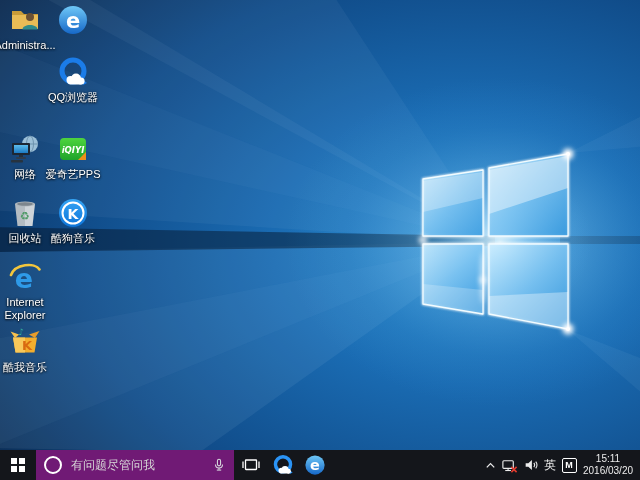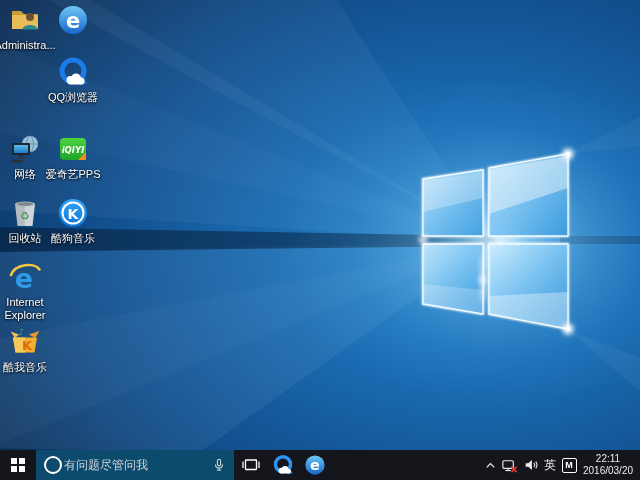--- a/index.html
+++ b/index.html
@@ -13,22 +13,22 @@
   .label{margin-top:3px;font-size:11px;line-height:1.22;color:#fff;text-align:center;
     white-space:nowrap;text-shadow:0 1px 2px rgba(0,0,0,.9),0 0 3px rgba(0,0,0,.65);}
   .label.wrap{white-space:normal;width:58px;word-break:break-word;}
   
   .taskbar{position:absolute;left:0;bottom:0;width:640px;height:30px;background:#14161b;
     display:flex;align-items:center;z-index:10;}
   .tb-btn{height:30px;display:flex;align-items:center;justify-content:center;flex:0 0 auto;}
   .start{width:36px;}
   .win-glyph{width:14px;height:14px;display:grid;grid-template-columns:1fr 1fr;grid-template-rows:1fr 1fr;gap:1.5px;}
   .win-glyph i{background:#fff;display:block;}
-  .search{width:198px;height:30px;background:#0c4a6e;display:flex;align-items:center;
-    padding:0 8px;box-sizing:border-box;flex:0 0 auto;}
+  .search{width:198px;height:30px;background:#701a75;display:flex;align-items:center;
+    padding:0 8px;box-sizing:border-box;gap:7px;flex:0 0 auto;}
   .ring{width:14px;height:14px;border:2.5px solid #fff;border-radius:50%;flex:0 0 auto;}
   .search-input{flex:1;min-width:0;background:transparent;border:none;outline:none;
     color:#e2e2e2;font-size:12px;font-family:inherit;}
   .search-input::placeholder{color:#d8d8d8;opacity:1;}
   .tb-app{width:30px;margin-left:2px;}
   .tb-app svg{display:block;}
   .tray{margin-left:auto;display:flex;align-items:center;height:30px;padding-right:3px;}
   .tray-item{height:30px;display:flex;align-items:center;justify-content:center;color:#ececec;}
   .tray-ime{width:18px;font-size:12px;}
   .tray-mbox{width:20px;}
@@ -322,18 +322,18 @@
           <path d="M3 7v4h3l4 3.5v-11L6 7z" fill="#ececec"></path>
           <path d="M12.2 6.7a3.6 3.6 0 010 4.6" stroke="#ececec" fill="none" stroke-width="1.2"></path>
           <path d="M14.3 5.2a6.3 6.3 0 010 7.6" stroke="#ececec" fill="none" stroke-width="1.2"></path>
         </svg>
       </div>
       <div class="tray-item tray-ime">英</div>
       <div class="tray-item tray-mbox">
         <span class="mbox">M</span>
       </div>
       <div class="tray-item clock">
-        <div>22:11</div>
+        <div>15:11</div>
         <div>2016/03/20</div>
       </div>
     </div>
   </div>
 </div>
 
 </body></html>

